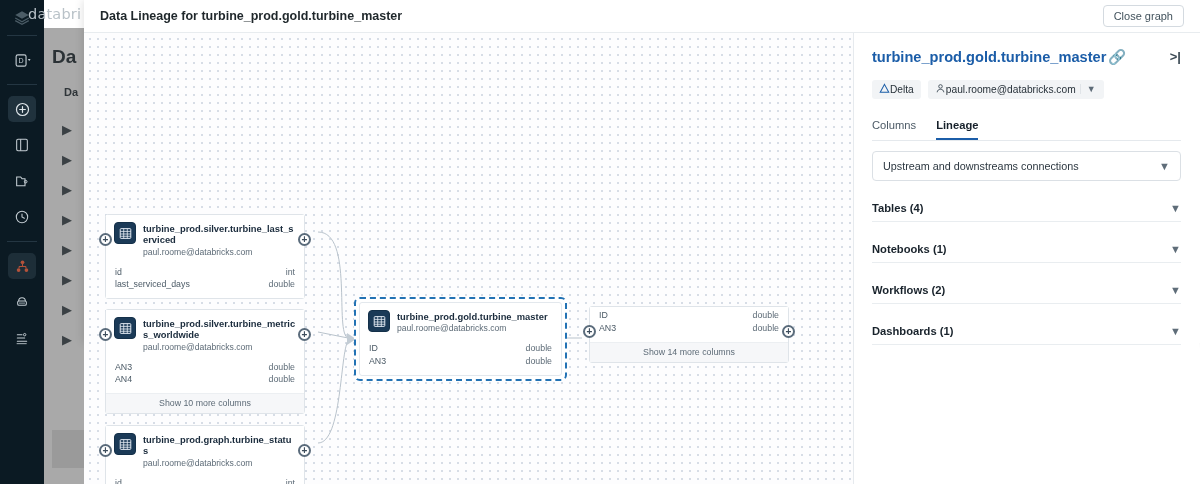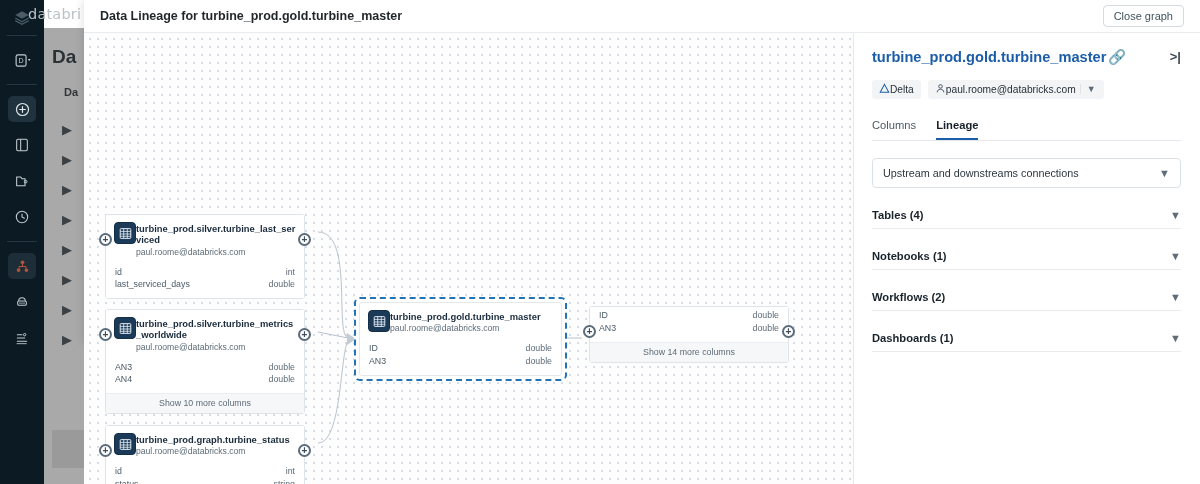--- a/index.html
+++ b/index.html
@@ -96,21 +96,21 @@
     width: 200px;
   }
   .node.selected {
     border: 2px dashed #2272b4;
     border-radius: 6px;
     padding: 3px;
     background: #ffffff;
   }
   .node.selected .node-inner { border: 1px solid #e3e8ed; border-radius: 3px; }
   .node-inner { background: #fff; }
-  .node-head { display: flex; align-items: flex-start; padding: 7px 8px 5px 8px; }
+  .node-head { display: flex; align-items: flex-start; padding: 7px 8px 5px 8px; gap: 7px; }
   .tbl-icon {
     width: 22px; height: 22px; flex: 0 0 22px; border-radius: 4px;
     background: #1b3a57; display: flex; align-items: center; justify-content: center;
     border: 1px solid #143049;
   }
   .node-titles { min-width: 0; padding-top: 1px; }
   .node-name {
     font-size: 9.4px; font-weight: 700; color: #1a2b3c; line-height: 1.22;
     word-break: break-all;
   }
@@ -155,21 +155,21 @@
   }
   .chip.owner { padding-right: 2px; }
   .chip-caret {
     border-left: 1px solid #e0e4e8; margin-left: 4px; padding: 0 6px;
     color: #5d6b77; font-size: 9px; cursor: pointer;
   }
   .tabs { display: flex; gap: 20px; margin-top: 20px; border-bottom: 1px solid #e5e9ed; }
   .tab { font-size: 11.2px; color: #4c5a66; padding-bottom: 7px; cursor: pointer; }
   .tab.active { color: #16202a; font-weight: 700; border-bottom: 2px solid #1b5da8; }
   .select-box {
-    margin-top: 17px; height: 30px; border: 1px solid #dbe0e5; border-radius: 4px;
+    margin-top: 10px; height: 30px; border: 1px solid #dbe0e5; border-radius: 4px;
     display: flex; align-items: center; justify-content: space-between;
     padding: 0 10px; font-size: 10.8px; color: #2c3740; cursor: pointer;
   }
   .acc-row {
     height: 26px; margin-top: 14px;
     display: flex; align-items: center; justify-content: space-between;
     font-size: 11.2px; color: #18222b; font-weight: 700; cursor: pointer;
   }
   .caret { color: #5f6d79; font-size: 11px; }
   .sep { height: 1px; background: #e9edf0; }

